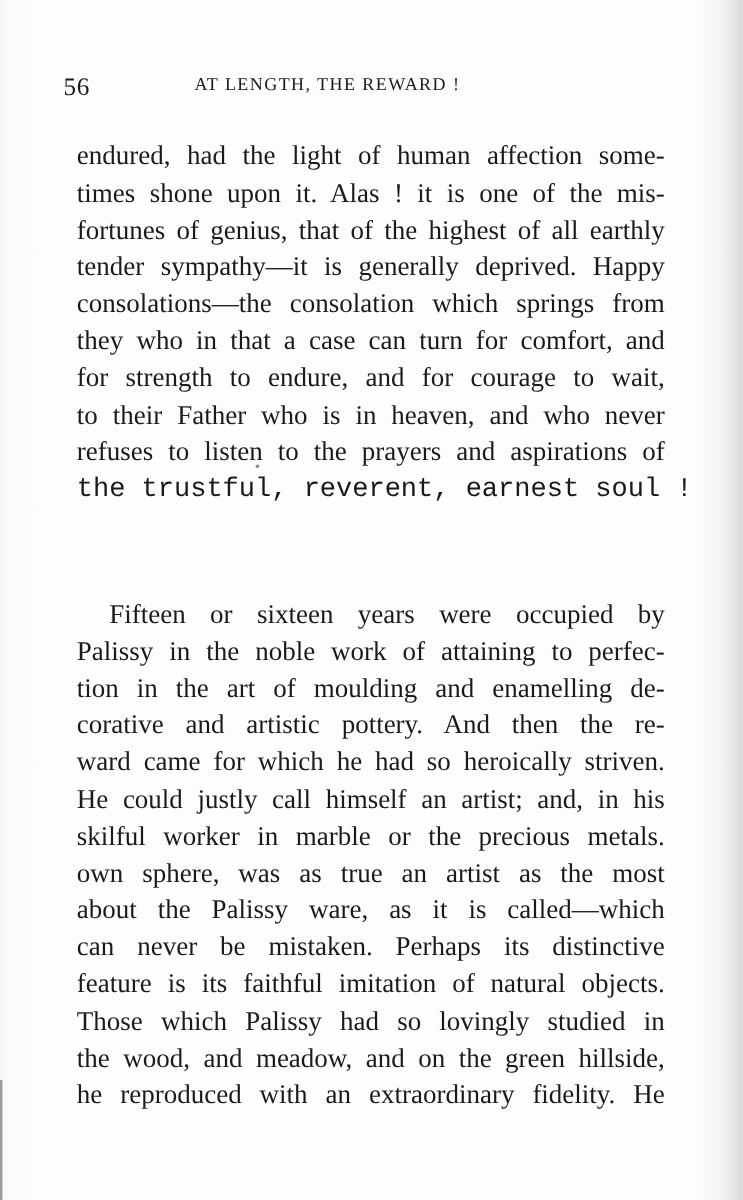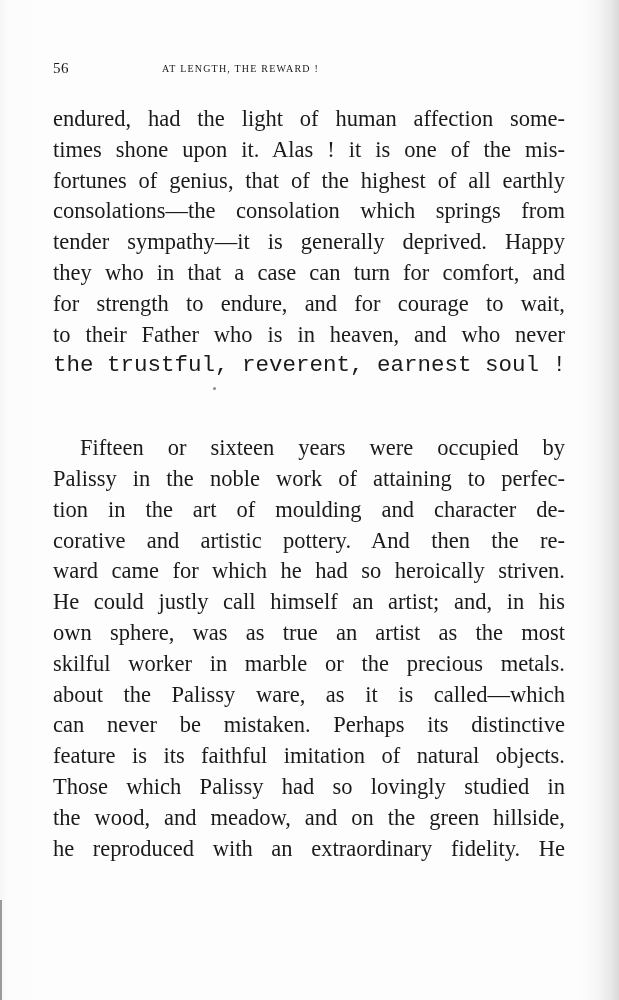--- a/index.html
+++ b/index.html
@@ -31,42 +31,42 @@
     position: absolute;
     left: 53px;
     top: 58px;
     width: 512px;
     height: 30px;
   }
   .page-number {
     position: absolute;
     left: 0;
     top: 2px;
-    font-size: 15px;
+    font-size: 21px;
     letter-spacing: 0.5px;
     color: #1a1a1a;
   }
   .header-title {
     position: absolute;
     left: 109px;
     top: 5px;
-    font-size: 10px;
+    font-size: 15px;
     letter-spacing: 1.2px;
     font-variant: small-caps;
     text-transform: uppercase;
     color: #1a1a1a;
   }
   .body-text {
     position: absolute;
     left: 53px;
     top: 104px;
     width: 512px;
   }
   .paragraph {
-    margin: 0;
+    margin: 11px;
   }
   .line {
     display: block;
     height: 30.8px;
     line-height: 30.8px;
     font-size: 22.5px;
     text-align: justify;
     text-align-last: justify;
     white-space: nowrap;
     overflow: visible;
@@ -97,39 +97,40 @@
   <div class="running-head">
     <span class="page-number">56</span>
     <span class="header-title">AT LENGTH, THE REWARD !</span>
   </div>
 
   <div class="body-text">
     <p class="paragraph">
       <span class="line">endured, had the light of human affection some-</span>
       <span class="line">times shone upon it.   Alas ! it is one of the mis-</span>
       <span class="line">fortunes of genius, that of the highest of all earthly</span>
+      <span class="line">tender sympathy—it is generally deprived.  Happy</span>
       <span class="line">consolations—the consolation which springs from</span>
-      <span class="line">tender sympathy—it is generally deprived.  Happy</span>
       <span class="line">they who in that a case can turn for comfort, and</span>
       <span class="line">for strength to endure, and for courage to wait,</span>
       <span class="line">to their Father who is in heaven, and who never</span>
+      <span class="line">refuses to listen to the prayers and aspirations of</span>
       <span class="line last">the trustful, reverent, earnest soul !</span>
     </p>
 
     <div class="para-gap"></div>
 
     <p class="paragraph">
       <span class="line indent">Fifteen or sixteen years were occupied by</span>
       <span class="line">Palissy in the noble work of attaining to perfec-</span>
-      <span class="line">tion in the art of moulding and character de-</span>
+      <span class="line">tion in the art of moulding and enamelling de-</span>
       <span class="line">corative and artistic pottery.   And then the re-</span>
       <span class="line">ward came for which he had so heroically striven.</span>
       <span class="line">He could justly call himself an artist; and, in his</span>
+      <span class="line">skilful worker in marble or the precious metals.</span>
       <span class="line">own sphere, was as true an artist as the most</span>
-      <span class="line">skilful worker in marble or the precious metals.</span>
       <span class="line">about the Palissy ware, as it is called—which</span>
       <span class="line">can never be mistaken.   Perhaps its distinctive</span>
       <span class="line">feature is its faithful imitation of natural objects.</span>
       <span class="line">Those which Palissy had so lovingly studied in</span>
       <span class="line">the wood, and meadow, and on the green hillside,</span>
       <span class="line">he reproduced with an extraordinary fidelity.   He</span>
     </p>
   </div>
 
   <div class="speck" style="left:213px; top:387px;"></div>

